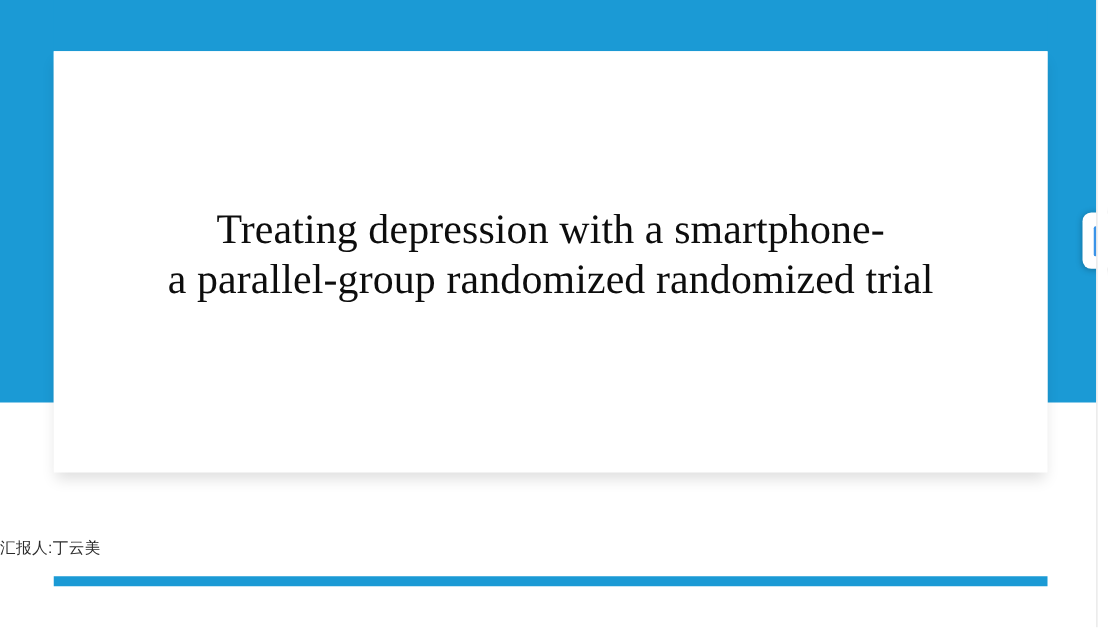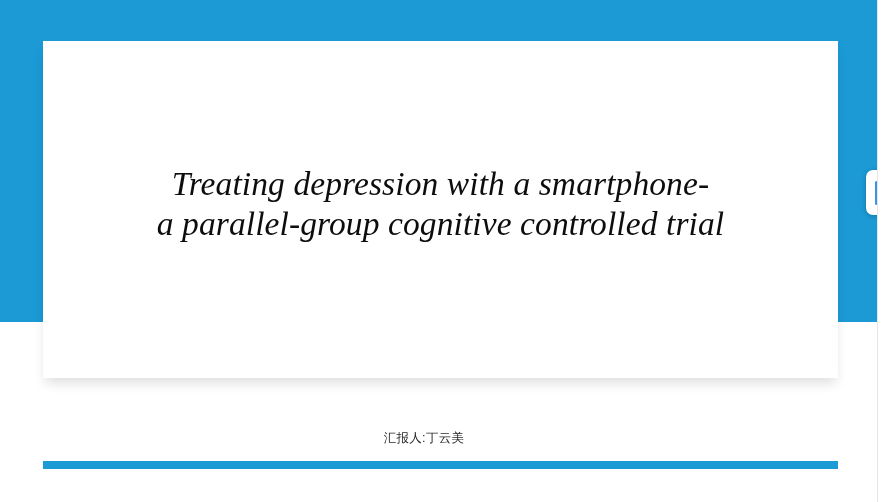--- a/index.html
+++ b/index.html
@@ -46,39 +46,38 @@
     justify-content: center;
     box-sizing: border-box;
   }
 
   #title-block {
     width: 100%;
     text-align: center;
     padding: 0 16px;
     box-sizing: border-box;
     margin-top: -12px;
-    font-style: italic;
   }
 
   .title-line {
     font-family: "Liberation Serif", "DejaVu Serif", serif;
     font-size: 33.5px;
     line-height: 40px;
     color: #0d0d0d;
     letter-spacing: 0.1px;
     white-space: nowrap;
   }
 
   
   #presenter-line {
     position: absolute;
     left: 0;
     top: 430px;
     width: 848px;
-    text-align: center;
+    text-align: left;
     font-family: "Liberation Sans", "DejaVu Sans", sans-serif;
     font-size: 12.5px;
     color: #2a2a2a;
     letter-spacing: 0.3px;
   }
 
   
   #bottom-accent {
     position: absolute;
     left: 43px;
@@ -129,21 +128,21 @@
 
 <div id="slide-root">
 
   <div class="band band-top"></div>
   <div class="band band-left"></div>
   <div class="band band-right"></div>
 
   <div id="title-card">
     <div id="title-block">
       <div class="title-line">Treating depression with a smartphone-</div>
-      <div class="title-line">a parallel-group cognitive controlled trial</div>
+      <div class="title-line">a parallel-group randomized randomized trial</div>
     </div>
   </div>
 
   <div id="presenter-line">汇报人:丁云美</div>
 
   <div id="bottom-accent"></div>
 
   <div id="side-panel-toggle">
     <span class="glyph"></span>
   </div>

